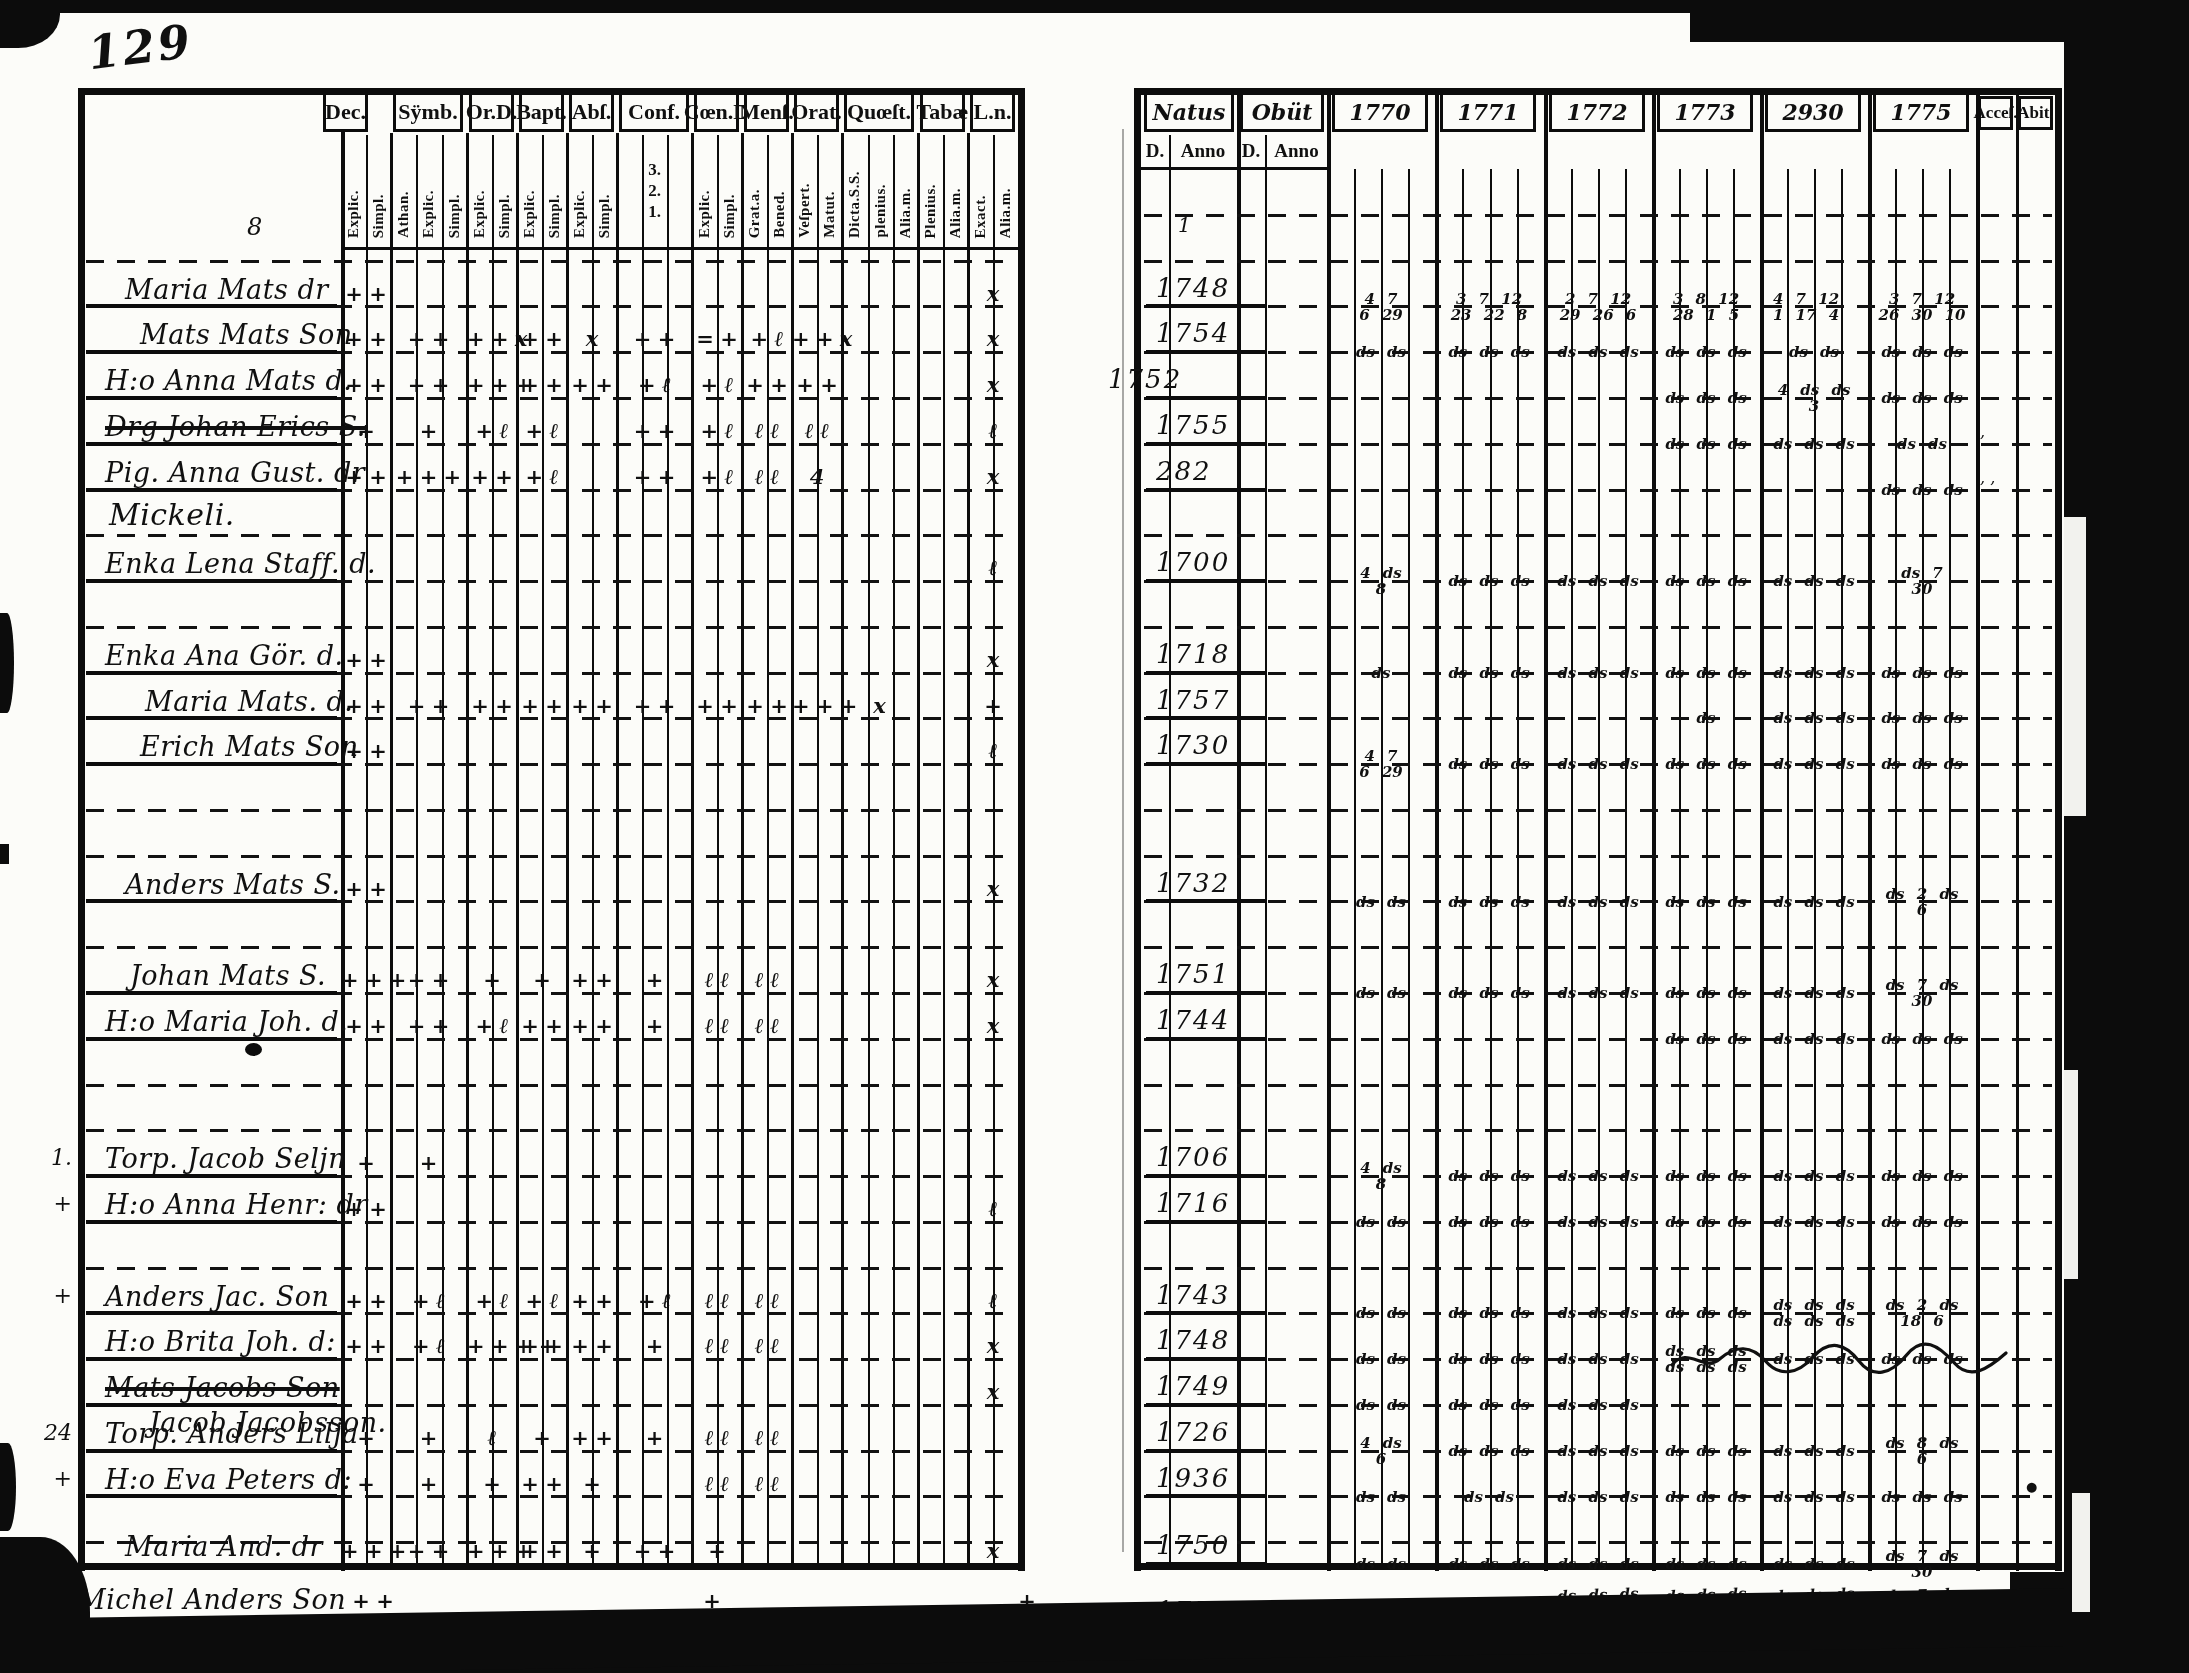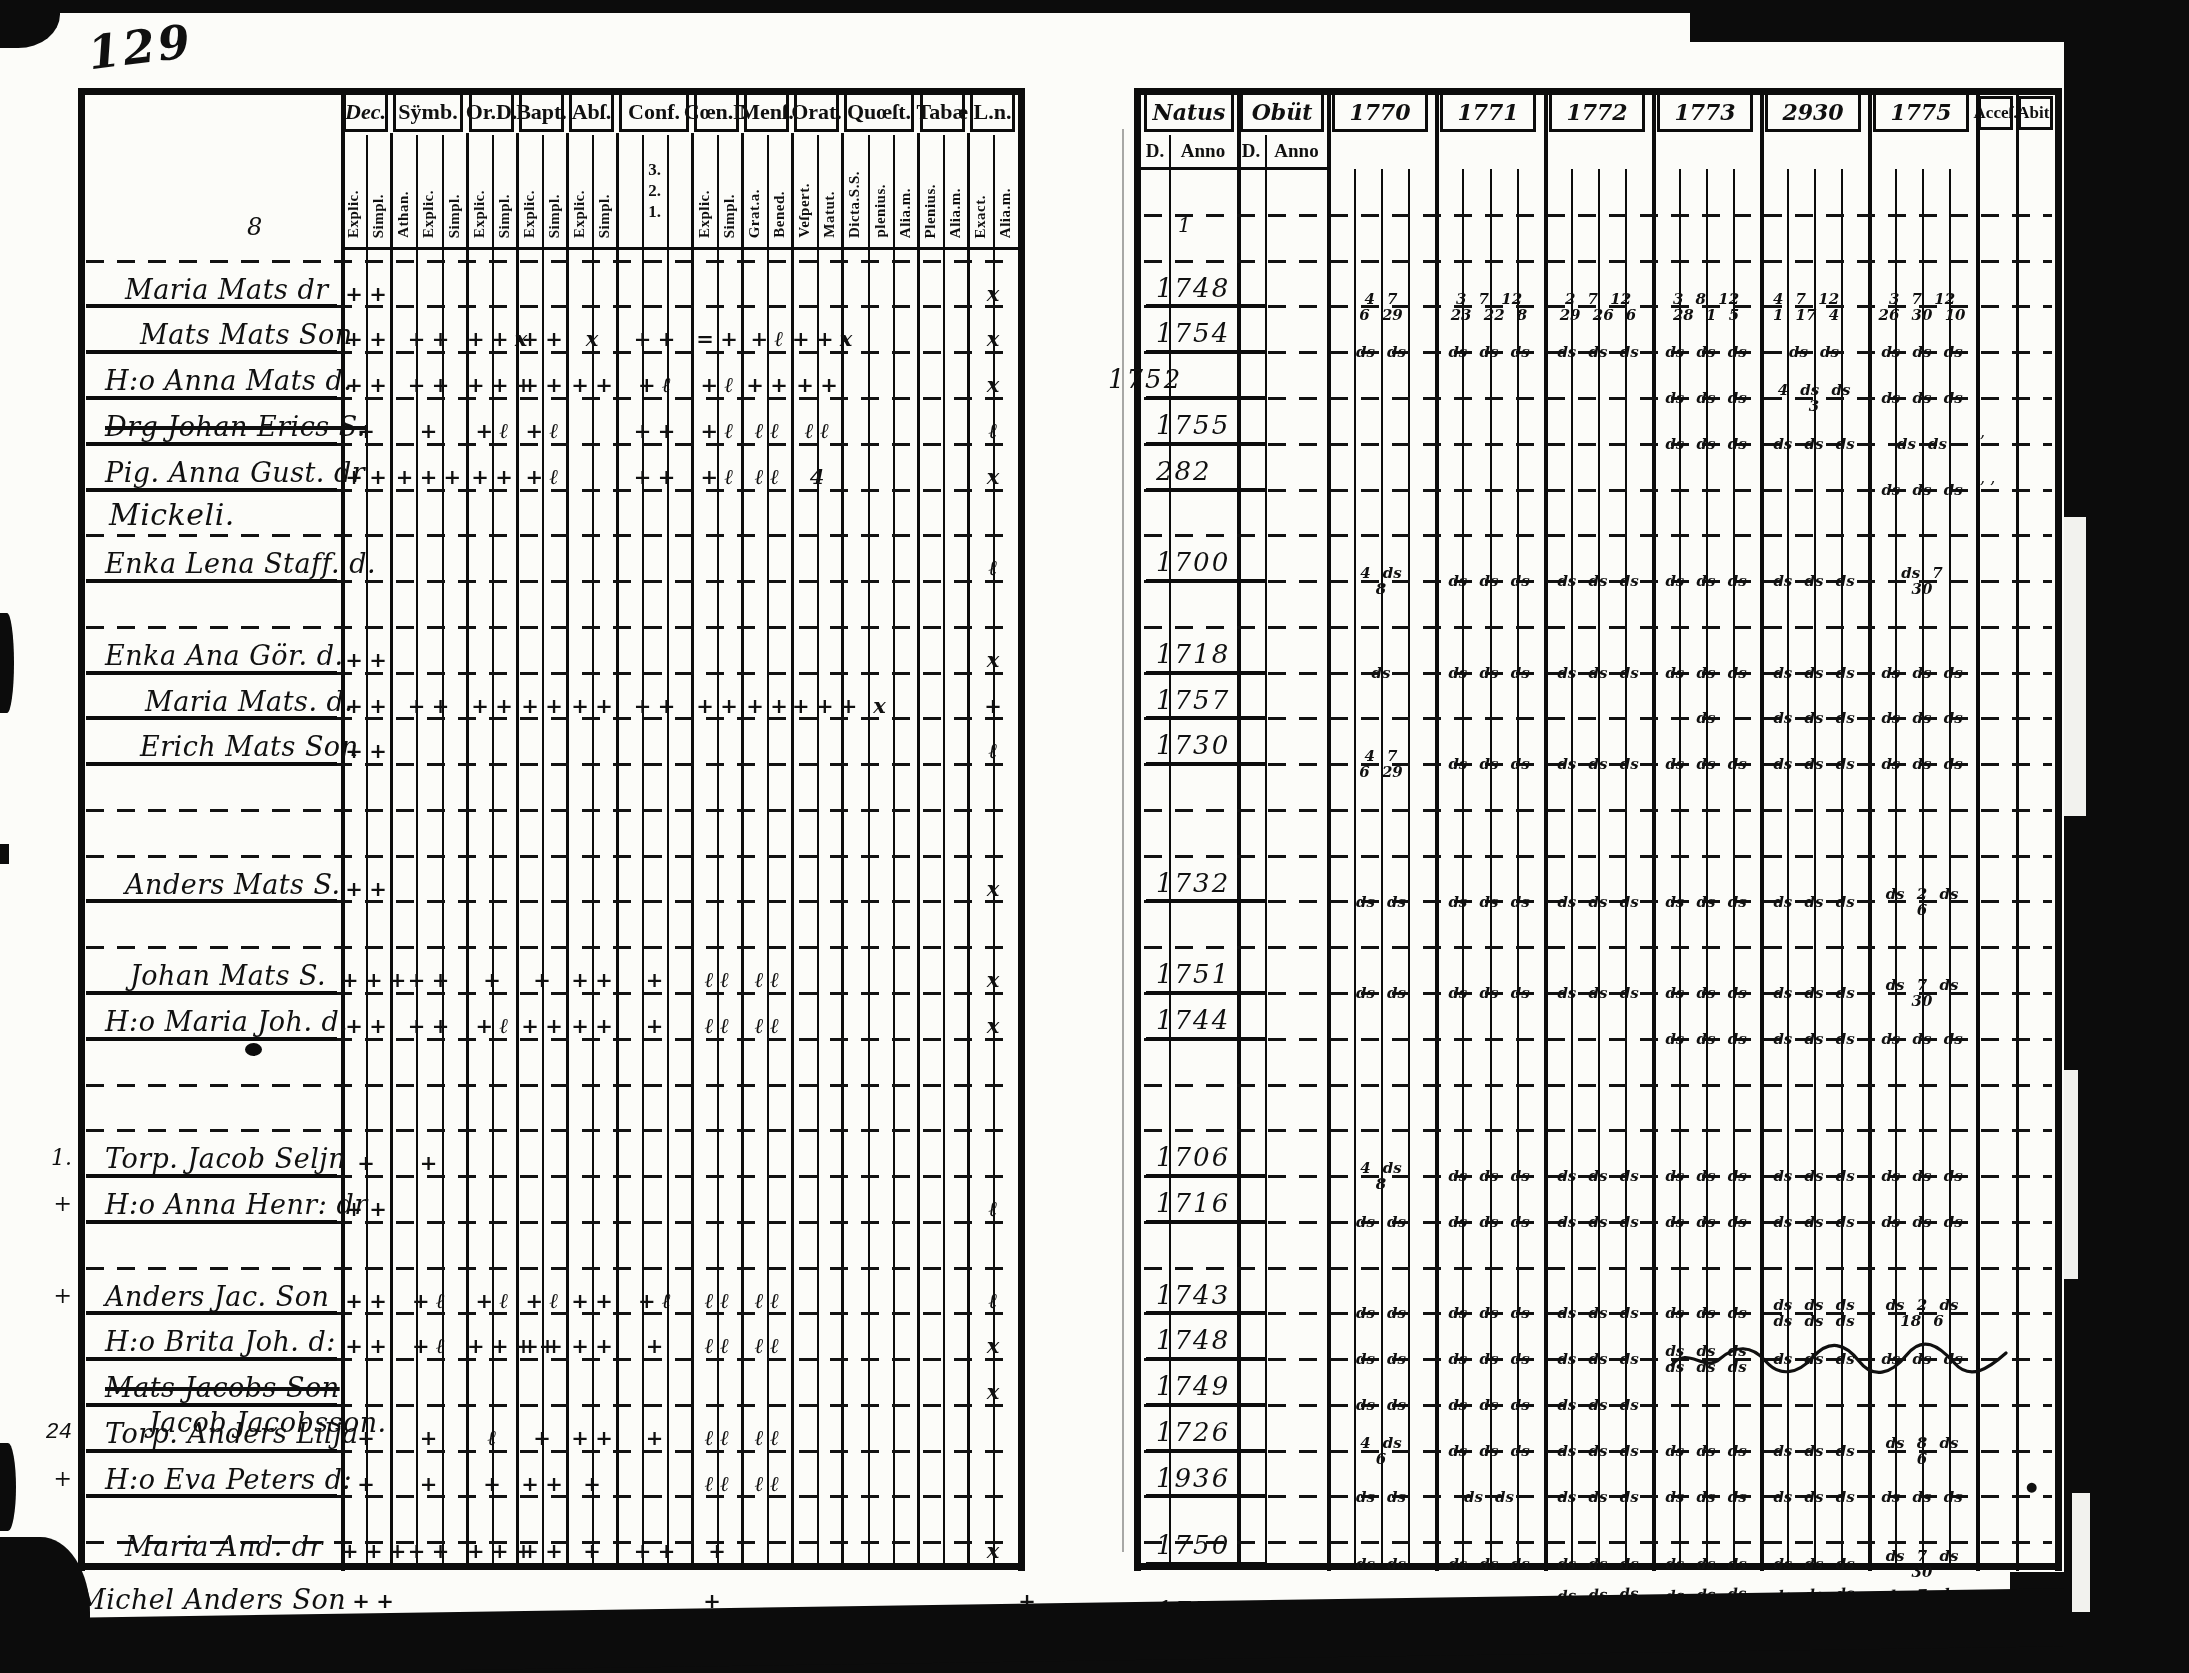--- a/index.html
+++ b/index.html
@@ -30,21 +30,21 @@
 <body>
 
 <div id="scan">
   <div class="a pageno" style="left:88px;top:20px;">129</div>
   <div id="left-table" class="a">
       <div class="a bar" style="left: 78px; top: 88px; width: 947px; height: 7px;"></div>
       <div class="a bar" style="left: 78px; top: 1563px; width: 947px; height: 7px;"></div>
       <div class="a bar" style="left: 78px; top: 88px; width: 7px; height: 1483px;"></div>
       <div class="a bar" style="left: 1018px; top: 88px; width: 7px; height: 1483px;"></div>
       <div class="a bar" style="left: 341px; top: 88px; width: 4px; height: 1483px;"></div>
-      <div class="a ghbox" style="left: 343px; top: 92px; width: 45px; height: 40px; font-style: italic;">Dec.</div>
+      <div class="a ghbox" style="left: 323px; top: 92px; width: 45px; height: 40px;">Dec.</div>
       <div class="a subcell" style="left: 341px; top: 135px; width: 25px; height: 111px;">
         <span class="vtext">Explic.</span>
       </div>
       <div class="a subcell" style="left: 366px; top: 135px; width: 25px; height: 111px;">
         <span class="vtext">Simpl.</span>
       </div>
       <div class="a bar" style="left: 366px; top: 135px; width: 2px; height: 1431px;"></div>
       <div class="a ghbox" style="left: 393px; top: 92px; width: 70px; height: 40px;">Sÿmb.</div>
       <div class="a bar" style="left: 390px; top: 133px; width: 3px; height: 1433px;"></div>
       <div class="a subcell" style="left: 391px; top: 135px; width: 25px; height: 111px;">
@@ -533,21 +533,21 @@
       <div class="a hand name strike" style="left: 105px; top: 1372px;">Mats Jacobs Son</div>
       <div class="a hand name" style="left: 149px; top: 1407px;">Jacob Jacobsson.</div>
       <div class="a hand marks" style="left: 968px; top: 1379px; width: 50px; height: 26px;">x</div>
       <div class="a hand anno" style="left: 1156px; top: 1371px;">1749</div>
       <div class="a bar" style="left: 1146px; top: 1403px; width: 119px; height: 4px;"></div>
       <div class="a hand ycell" style="left: 1327px; top: 1386px; width: 108px; height: 38px;">ds ds</div>
       <div class="a hand ycell" style="left: 1435px; top: 1386px; width: 108px; height: 38px;">ds ds ds</div>
       <div class="a hand ycell" style="left: 1544px; top: 1386px; width: 108px; height: 38px;">ds ds ds</div>
       <div class="a bar" style="left: 86px; top: 1449px; width: 251px; height: 4px;"></div>
       <div class="a hand name" style="left: 105px; top: 1418px;">Torp. Anders Lilja</div>
-      <div class="a hand marg" style="left: 12px; top: 1420px; width: 60px; font-family: Liberation Mono, monospace;">24</div>
+      <div class="a hand marg" style="left: 12px; top: 1420px; width: 60px;">24</div>
       <div class="a hand marks" style="left: 341px; top: 1425px; width: 50px; height: 26px;">+</div>
       <div class="a hand marks" style="left: 391px; top: 1425px; width: 75px; height: 26px;">+</div>
       <div class="a hand marks" style="left: 467px; top: 1425px; width: 50px; height: 26px;">ℓ</div>
       <div class="a hand marks" style="left: 517px; top: 1425px; width: 50px; height: 26px;">+</div>
       <div class="a hand marks" style="left: 567px; top: 1425px; width: 50px; height: 26px;">+ +</div>
       <div class="a hand marks" style="left: 617px; top: 1425px; width: 75px; height: 26px;">+</div>
       <div class="a hand marks" style="left: 692px; top: 1425px; width: 50px; height: 26px;">ℓ ℓ</div>
       <div class="a hand marks" style="left: 742px; top: 1425px; width: 50px; height: 26px;">ℓ ℓ</div>
       <div class="a hand anno" style="left: 1156px; top: 1417px;">1726</div>
       <div class="a bar" style="left: 1146px; top: 1449px; width: 119px; height: 4px;"></div>

